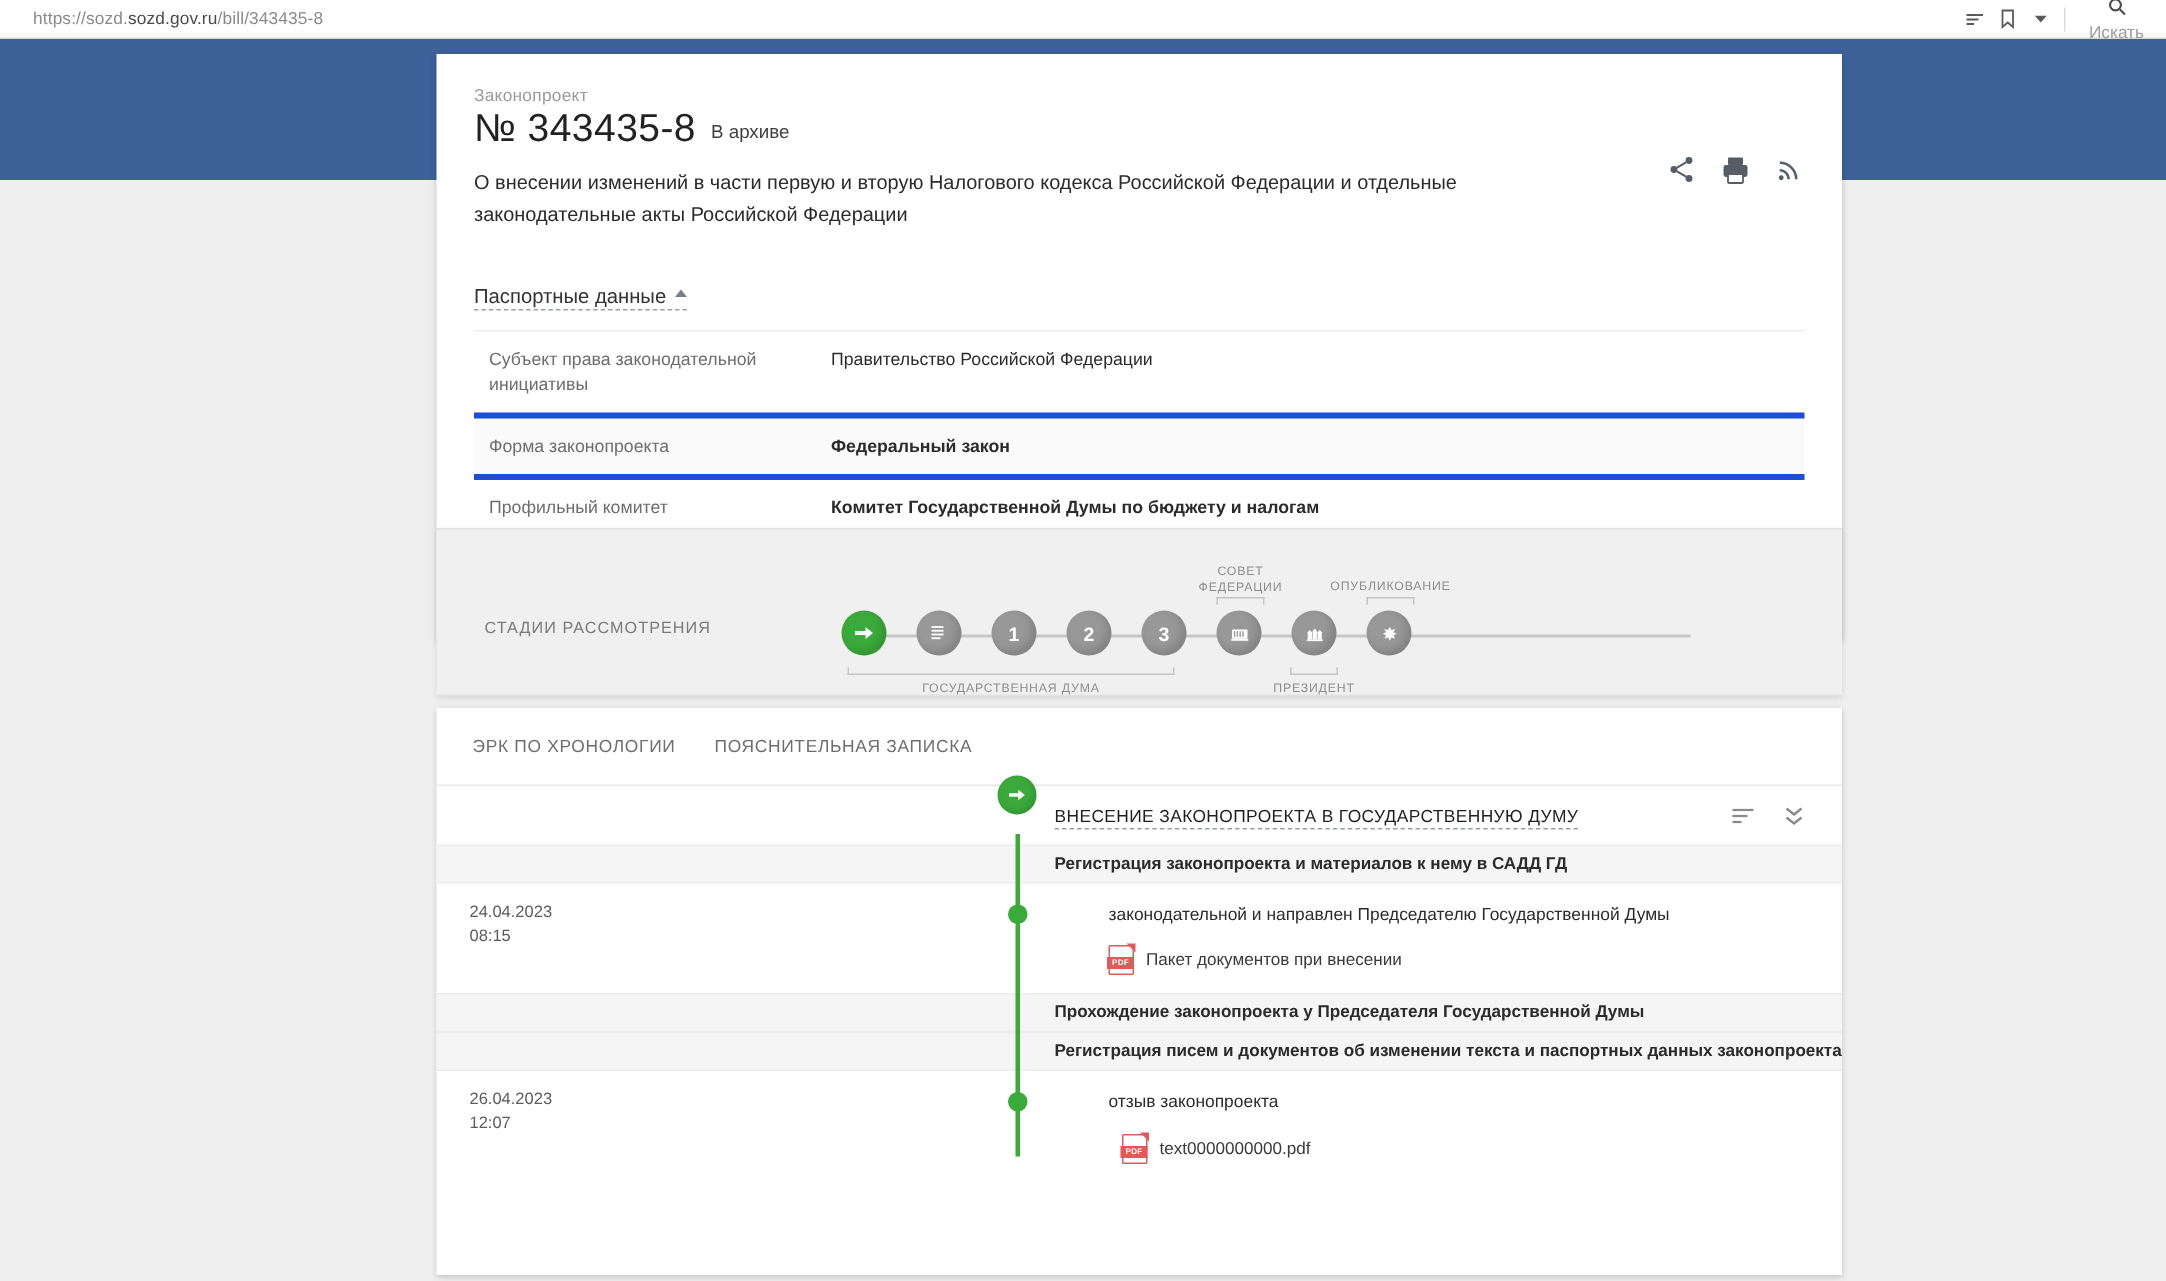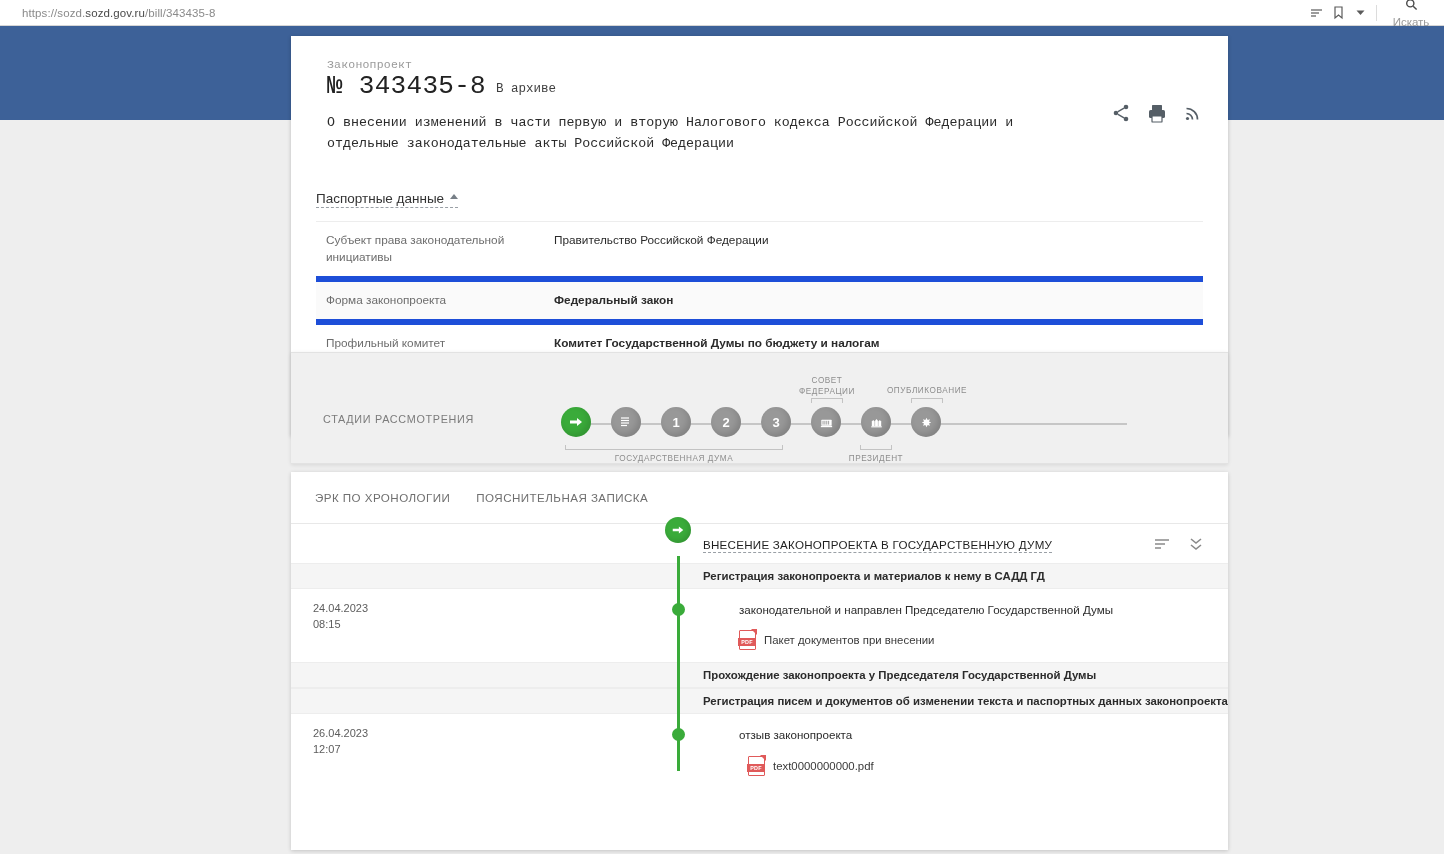--- a/index.html
+++ b/index.html
@@ -72,23 +72,22 @@
   .card {
     position: absolute;
     left: 291px; top: 10px;
     width: 937px;
     background: #ffffff;
     box-shadow: 0 1px 4px rgba(0,0,0,0.22);
   }
 
   
   .bill-head {
-    padding: 22px 25px 18px 36px;
+    padding: 22px 25px 18px 25px;
     position: relative;
-    font-family: Liberation Mono, monospace;
   }
   .kicker {
     font-size: 11.5px; color: #9a9a9a; letter-spacing: 0.2px;
     margin-bottom: 2px;
   }
   .numline { display: flex; align-items: flex-end; gap: 10px; }
   .bill-number {
     font-size: 26px; color: #222222; font-weight: normal; letter-spacing: 0.3px;
     line-height: 1.05;
   }
@@ -123,21 +122,21 @@
     margin-bottom: 3px;
   }
 
   
   .passport {
     margin: 13px 25px 0 25px;
     width: 887px;
     border-collapse: collapse;
     font-size: 11.8px;
   }
-  .passport tr { border-bottom: 6px solid #1d4ed8; }
+  .passport tr { border-bottom: 4px solid #1d4ed8; }
   .passport tr:first-child { border-top: 1px solid #ededed; }
   .passport tr.alt { background: #fafafa; }
   .passport td { padding: 10px 8px 10px 10px; vertical-align: top; }
   .p-label { width: 228px; color: #6d6d6d; line-height: 1.45; }
   .p-value { color: #2b2b2b; font-weight: bold; line-height: 1.45; }
   .p-value.plain { font-weight: normal; }
   .card-pad-bottom { height: 22px; }
 
   
   .pdf-ico {

